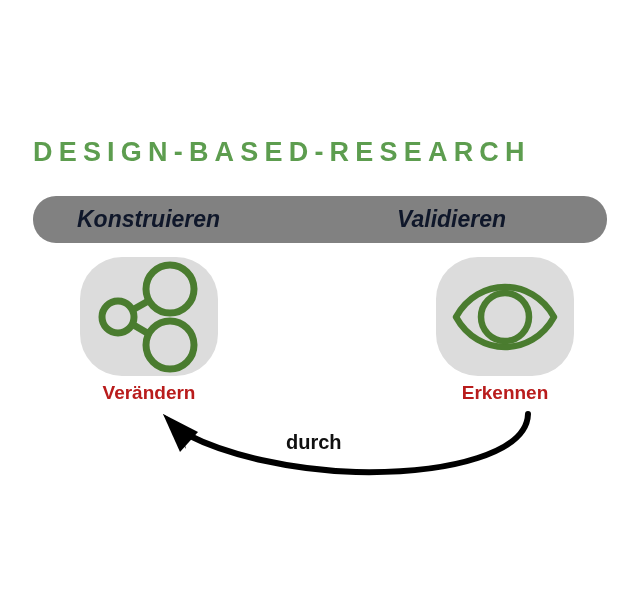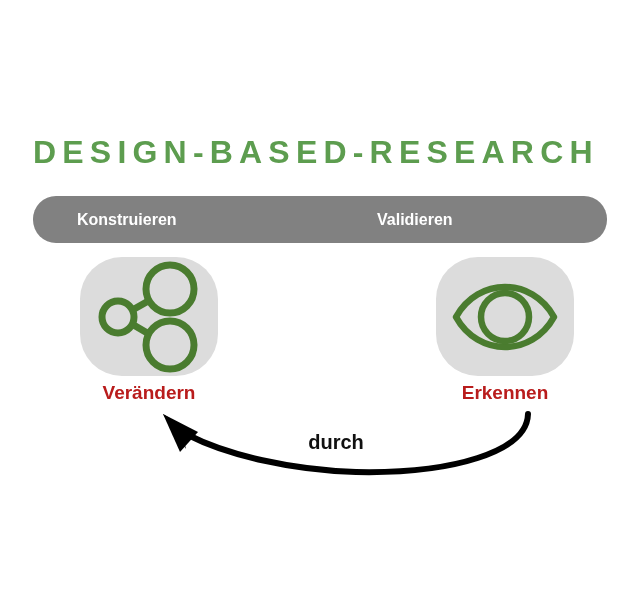--- a/index.html
+++ b/index.html
@@ -16,49 +16,50 @@
     height: 595px;
     background: #ffffff;
     overflow: hidden;
   }
 
   
   .title {
     position: absolute;
     left: 33px;
     top: 136px;
-    font-size: 32px;
+    font-size: 27px;
     font-weight: bold;
     letter-spacing: 6.2px;
     color: #5d9d4f;
     white-space: nowrap;
     line-height: 32px;
   }
 
   
   .phase-bar {
     position: absolute;
     left: 33px;
     top: 196px;
     width: 574px;
     height: 47px;
     background: #818181;
     border-radius: 23px;
   }
   .phase-label {
     position: absolute;
     top: 10px;
-    font-size: 16px;
+    font-size: 23px;
     font-weight: bold;
-    color: #ffffff;
+    color: #0f172a;
     white-space: nowrap;
     line-height: 27px;
+    font-style: italic;
   }
   .phase-label.left  { left: 44px; }
-  .phase-label.right { left: 344px; }
+  .phase-label.right { left: 364px; }
 
   
   .tile {
     position: absolute;
     width: 138px;
     height: 119px;
     background: #dcdcdc;
     border-radius: 42px;
   }
   .tile.left  { left: 80px;  top: 257px; }
@@ -87,21 +88,20 @@
     top: 0;
     width: 640px;
     height: 595px;
     pointer-events: none;
   }
   .arrow-label {
     position: absolute;
     left: 286px;
     top: 430px;
     width: 100px;
-    text-align: center;
     font-size: 20px;
     font-weight: bold;
     color: #101010;
     white-space: nowrap;
     line-height: 24px;
   }
 </style>
 </head>
 <body>
 

